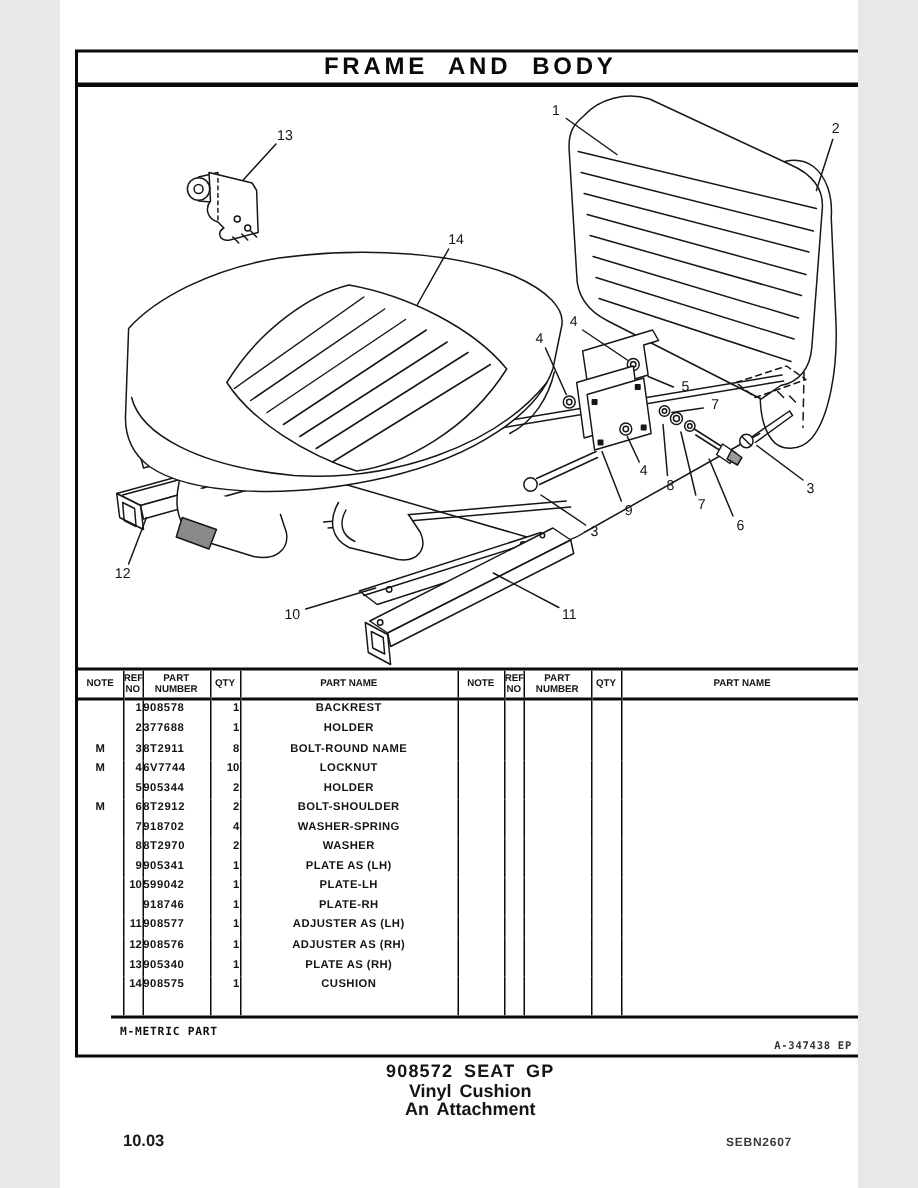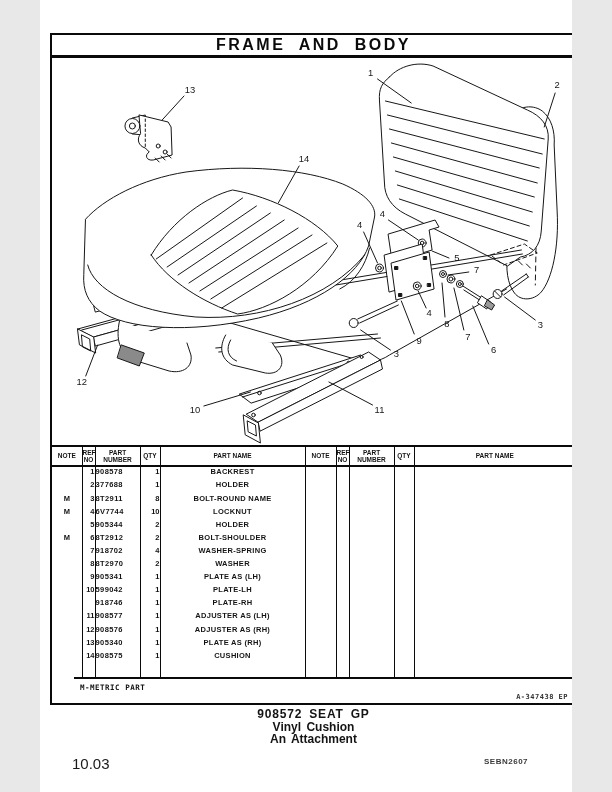--- a/index.html
+++ b/index.html
@@ -35,21 +35,21 @@
   .metric{position:absolute;left:6px;top:4px;font-size:7.5px;font-weight:bold;letter-spacing:0.5px;
           font-family:"DejaVu Sans Mono", monospace;}
   .docref{position:absolute;right:7px;bottom:2px;font-size:7px;font-weight:bold;letter-spacing:0.5px;
           font-family:"DejaVu Sans Mono", monospace;color:#333;}
 
   
   .caption{position:absolute;left:10px;top:707px;width:527px;text-align:center;color:#141414;}
   .caption .l1{font-size:12px;font-weight:bold;letter-spacing:0.8px;word-spacing:3px;}
   .caption .l2,.caption .l3{font-size:12px;font-weight:600;word-spacing:2px;line-height:12px;}
 
-  .pageno{position:absolute;left:32px;top:755px;font-size:15px;font-weight:normal;color:#1a1a1a;}
+  .pageno{position:absolute;left:42px;top:755px;font-size:11px;font-weight:bold;color:#1a1a1a;}
   .docno{position:absolute;left:444px;top:757px;font-size:8px;font-weight:bold;color:#3a3a3a;letter-spacing:0.5px;}
 
   
   .scanline{position:absolute;left:590px;top:20px;height:750px;width:1px;
             background:repeating-linear-gradient(#bbb 0 2px, transparent 2px 7px);opacity:0.6;}
 </style>
 </head>
 <body>
 
 <div class="page">

